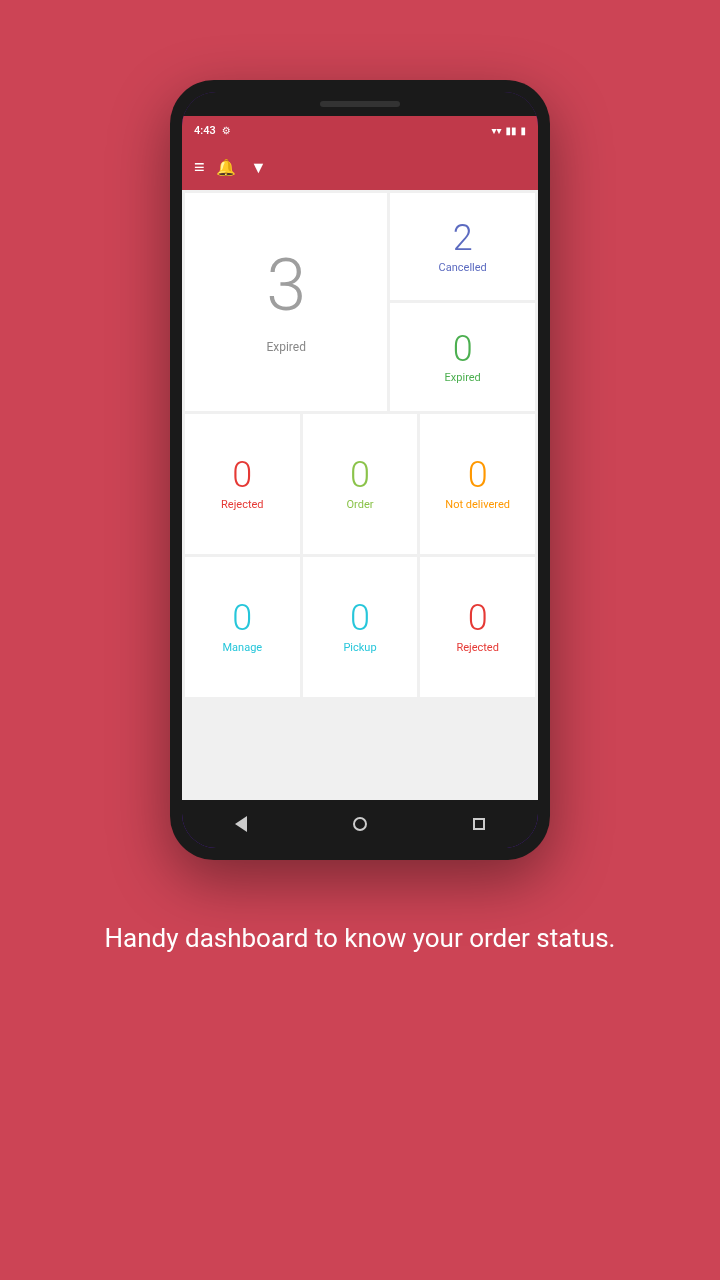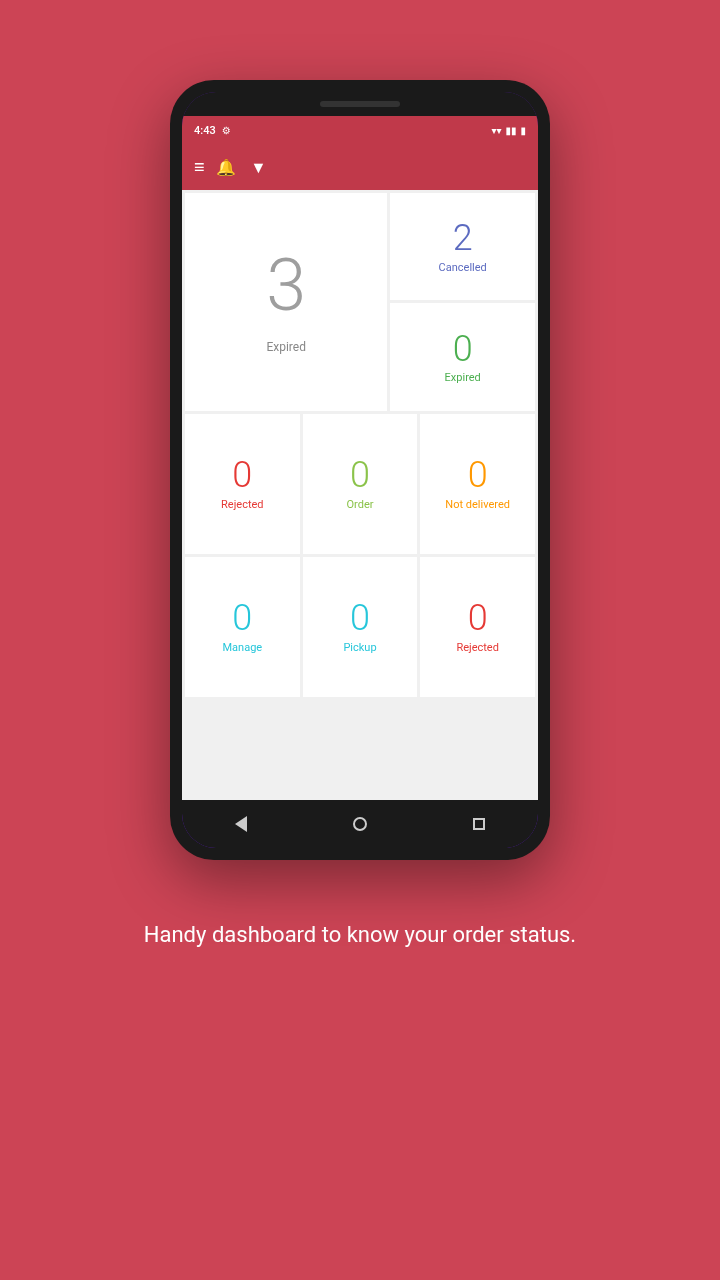--- a/index.html
+++ b/index.html
@@ -250,21 +250,21 @@
     .nav-square {
       width: 12px;
       height: 12px;
       border: 2px solid #ccc;
     }
 
     
     .caption {
       margin-top: 60px;
       color: white;
-      font-size: 22px;
+      font-size: 26px;
       font-weight: 400;
       max-width: 580px;
       line-height: 1.4;
     }
   </style>
 </head>
 <body>
 
 <div class="page-wrapper">
 

